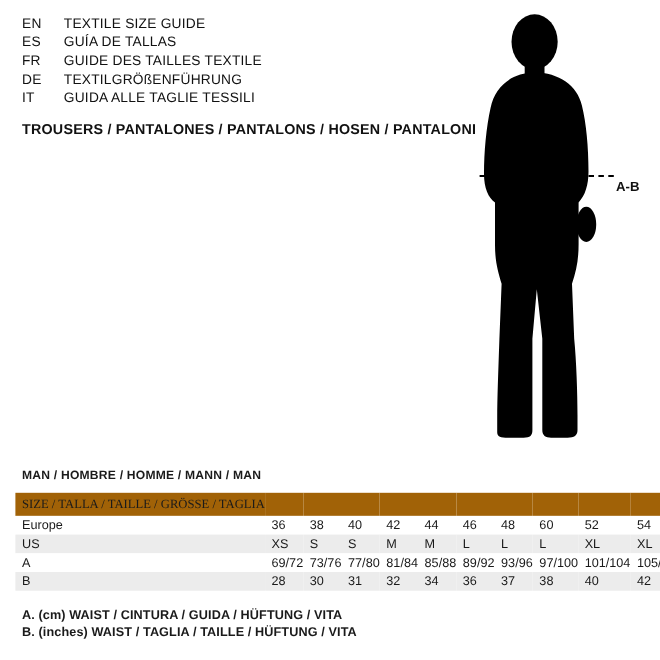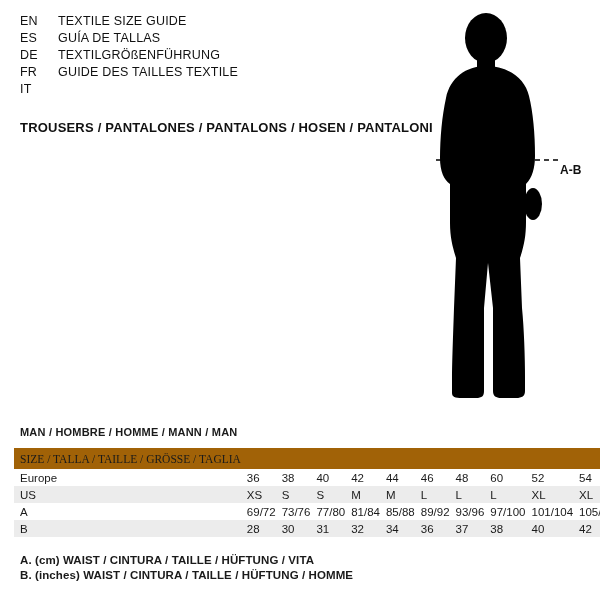--- a/index.html
+++ b/index.html
@@ -40,21 +40,21 @@
     flex: 0 0 38px;
     color: #111;
   }
   .lang-text {
     color: #111;
   }
 
   .section-title {
     position: absolute;
     left: 20px;
-    top: 120px;
+    top: 110px;
     font-size: 13px;
     font-weight: bold;
     letter-spacing: 0.2px;
     color: #111;
   }
 
   
   .figure-wrap {
     position: absolute;
     left: 400px;
@@ -133,29 +133,30 @@
   <div class="lang-block">
     <div class="lang-row">
       <span class="lang-code">EN</span>
       <span class="lang-text">TEXTILE SIZE GUIDE</span>
     </div>
     <div class="lang-row">
       <span class="lang-code">ES</span>
       <span class="lang-text">GUÍA DE TALLAS</span>
     </div>
     <div class="lang-row">
+      <span class="lang-code">FR</span>
+      <span class="lang-text">GUIDE DES TAILLES TEXTILE</span>
+    </div>
+    <div class="lang-row">
       <span class="lang-code">DE</span>
       <span class="lang-text">TEXTILGRÖßENFÜHRUNG</span>
     </div>
     <div class="lang-row">
-      <span class="lang-code">FR</span>
-      <span class="lang-text">GUIDE DES TAILLES TEXTILE</span>
-    </div>
-    <div class="lang-row">
       <span class="lang-code">IT</span>
+      <span class="lang-text">GUIDA ALLE TAGLIE TESSILI</span>
     </div>
   </div>
 
   <div class="section-title">TROUSERS / PANTALONES / PANTALONS / HOSEN / PANTALONI</div>
 
   <div class="figure-wrap">
     <svg class="figure-svg" width="200" height="400" viewBox="0 0 200 400">
 
       <ellipse cx="86" cy="30" rx="21" ry="25" fill="#000000"></ellipse>
 
@@ -271,17 +272,17 @@
         <td>37</td>
         <td>38</td>
         <td>40</td>
         <td>42</td>
 
       </tr>
     </tbody>
   </table>
 
   <div class="footnotes">
-    <div class="footnote-line">A. (cm) WAIST / CINTURA / TAILLE / HÜFTUNG / VITA</div>
-    <div class="footnote-line">B. (inches) WAIST / CINTURA / TAILLE / HÜFTUNG / HOMME</div>
+    <div class="footnote-line">A. (cm) WAIST / CINTURA / GUIDA / HÜFTUNG / VITA</div>
+    <div class="footnote-line">B. (inches) WAIST / TAGLIA / TAILLE / HÜFTUNG / VITA</div>
   </div>
 
 </div>
 
 </body></html>

